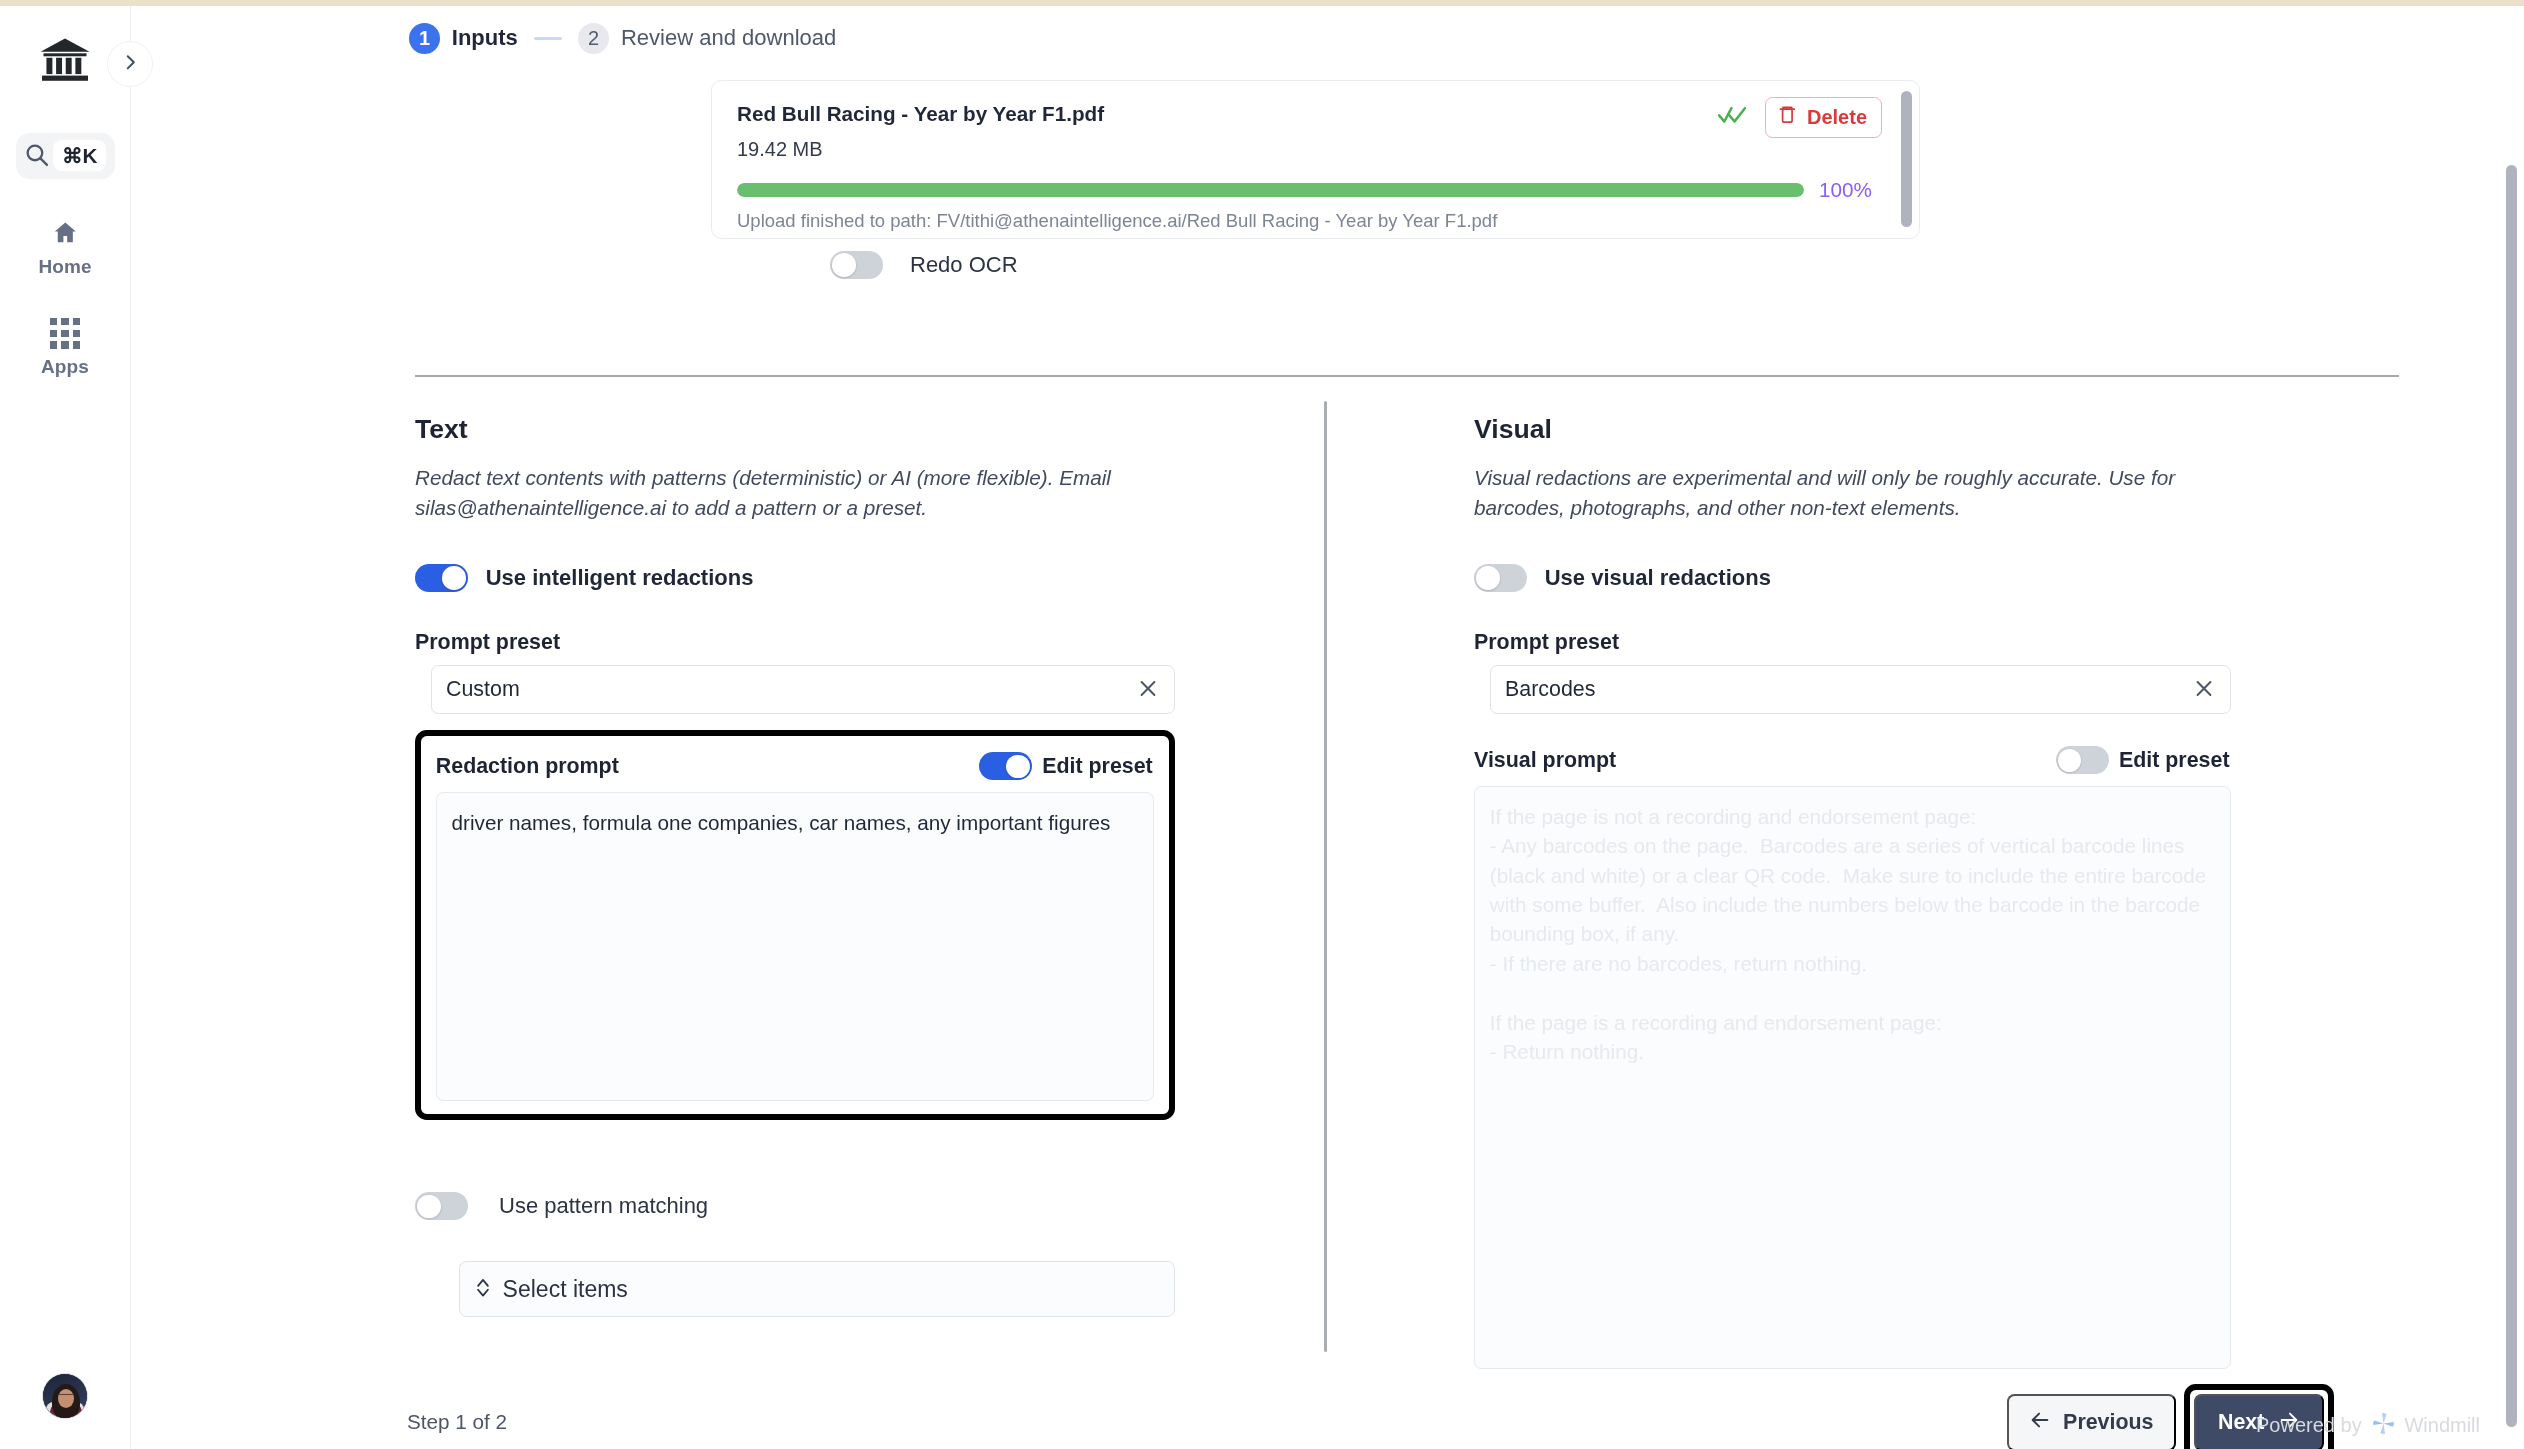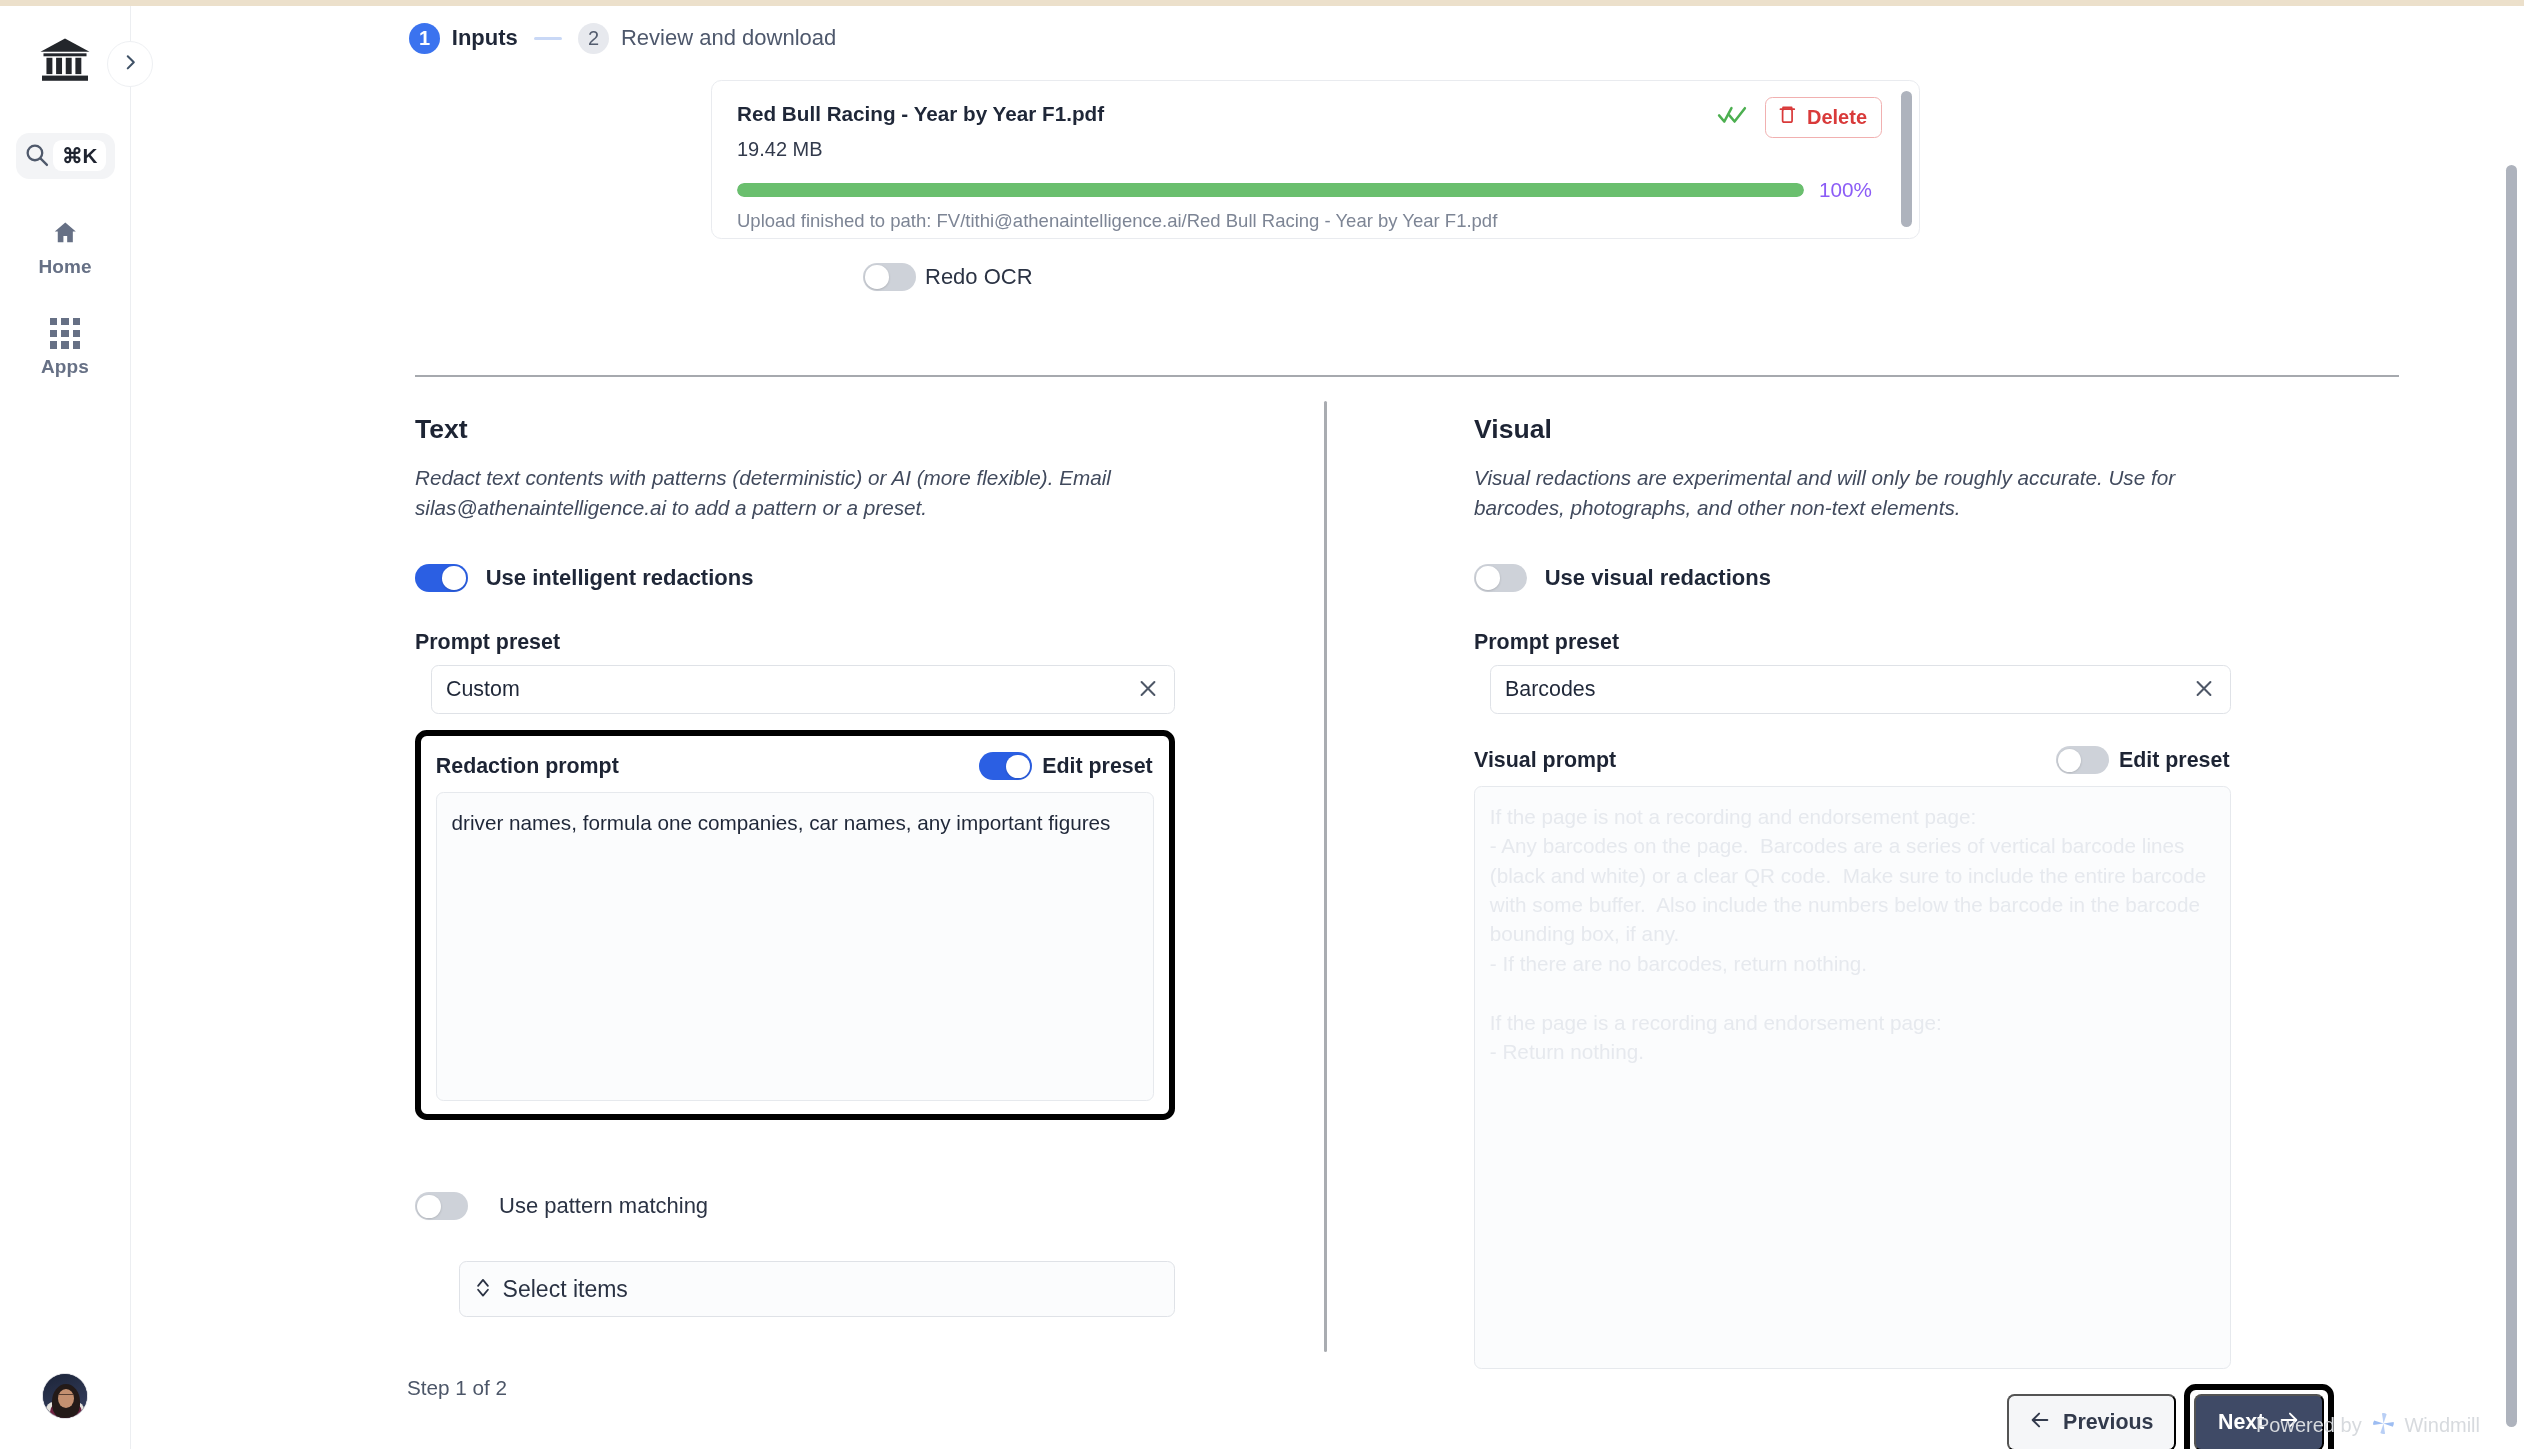--- a/index.html
+++ b/index.html
@@ -125,22 +125,22 @@
     position: absolute; left: 25px; top: 129px;
     font-size: 18.5px; color: #7d8595;
   }
   .card-scrollbar {
     position: absolute; right: 7.4px; top: 10.3px;
     width: 10.3px; height: 136px; border-radius: 5.9px; background: #aeb3bd;
   }
 
   
   .redo-row {
-    position: absolute; left: 731px; top: 245px;
-    display: flex; align-items: center; gap: 9px; margin-top: 12px;
+    position: absolute; left: 698px; top: 245px;
+    display: flex; align-items: center; gap: 27px;
   }
 
   
   .toggle { width: 53px; height: 28px; border-radius: 16px; position: relative; flex: none; }
   .toggle.off { background: #ced2d9; }
   .toggle.on  { background: #2b5fe3; }
   .toggle .knob {
     position: absolute; top: 2.2px; width: 23.6px; height: 23.6px; border-radius: 50%;
     background: #ffffff; box-shadow: 0 0.7px 2.2px rgba(0,0,0,.18);
   }
@@ -207,21 +207,21 @@
 
   .patterns-row { margin-top: 72px; display: flex; align-items: center; gap: 31px; }
   .select-items {
     margin-top: 41px; height: 56px; border: 1.5px solid #dfe2e7; border-radius: 7.4px;
     background: #fbfcfd; display: flex; align-items: center; gap: 11.8px; padding: 0 14.8px; margin-left: 44px;
   }
   .select-items .si-label { font-size: 23px; color: #2a3243; }
 
   
   .footer-step {
-    position: absolute; left: 275px; top: 1370px;
+    position: absolute; left: 275px; top: 1404px;
     font-size: 20.7px; color: #4c5668;
   }
   .footer-actions {
     position: absolute; right: 191px; top: 1378px;
     display: flex; align-items: center; gap: 0px;
   }
   .prev-btn {
     display: flex; align-items: center; gap: 11.8px;
     background: #f5f6f8; border-radius: 7.4px;
     padding: 12.6px 20.7px; font-size: 21.4px; font-weight: 700; color: #323a4c;

